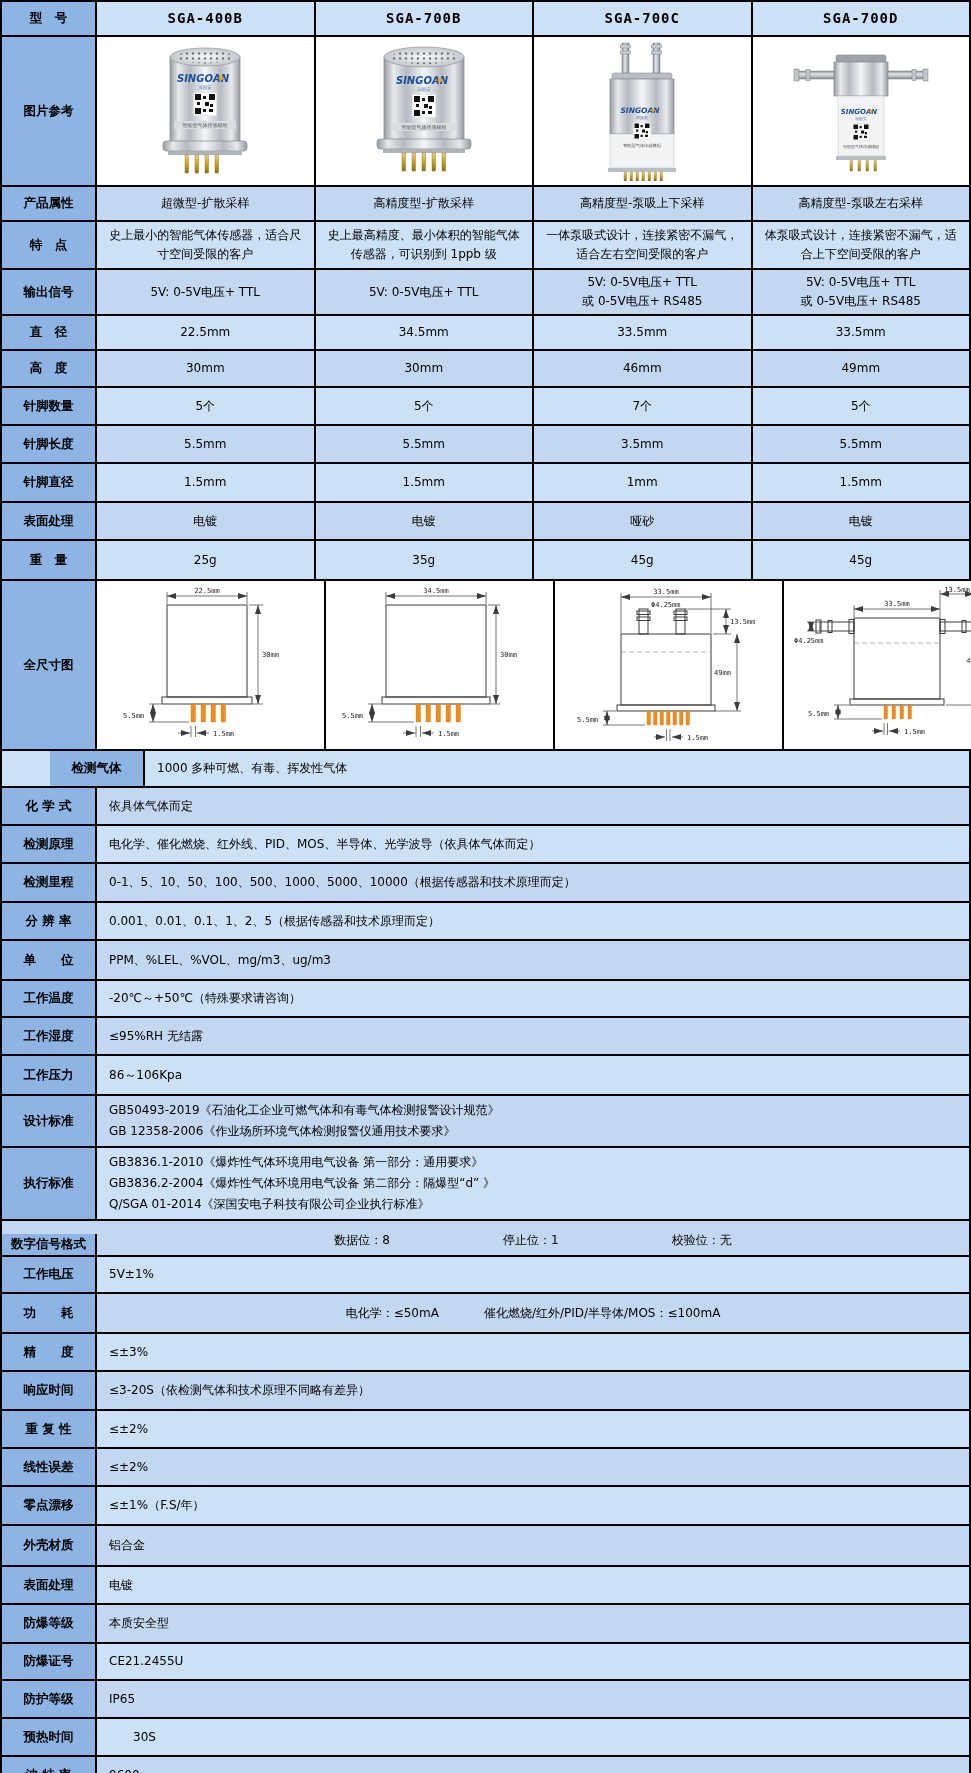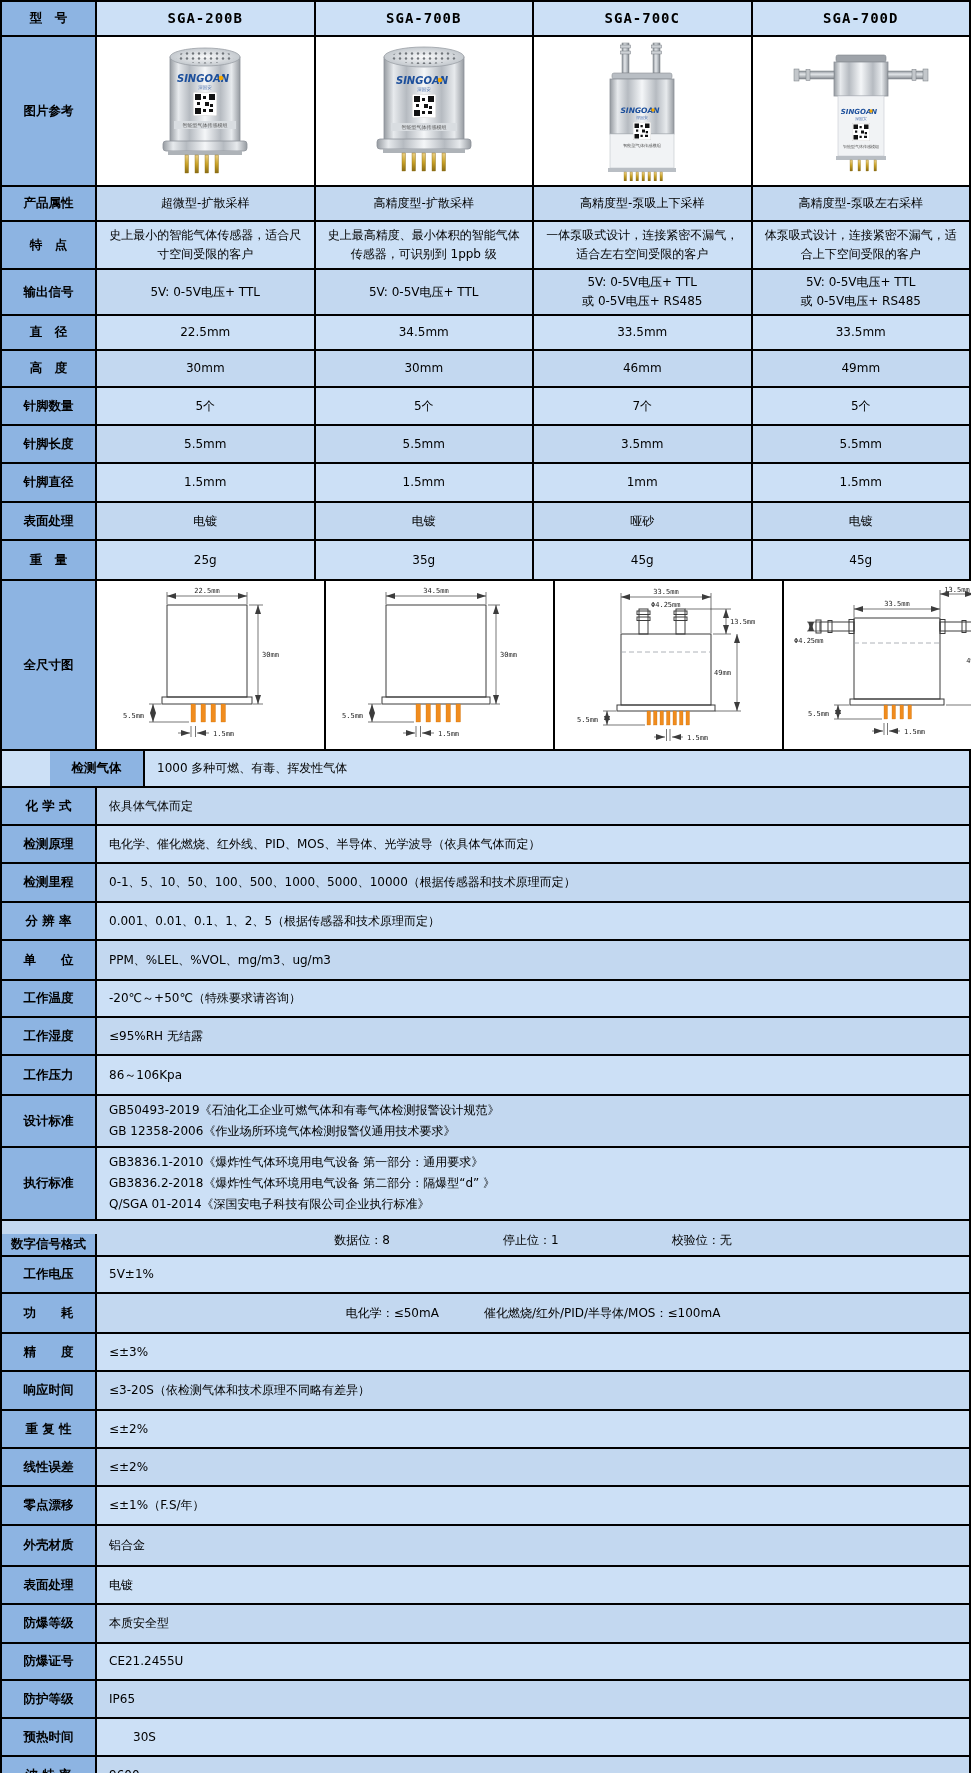--- a/index.html
+++ b/index.html
@@ -82,21 +82,21 @@
     <marker id="ah" viewBox="0 0 9 6" refX="9" refY="3" markerWidth="9" markerHeight="6" markerUnits="userSpaceOnUse" orient="auto-start-reverse">
       <path d="M0 0 L9 3 L0 6 z" fill="#3c3c3c"></path>
     </marker>
   </defs>
 </svg>
 
 <div class="table">
 
   <div class="row bg-b" style="min-height:35px">
     <div class="lbl">型　号</div>
-    <div class="cell model">SGA-200B</div>
+    <div class="cell model">SGA-400B</div>
     <div class="cell model">SGA-700B</div>
     <div class="cell model">SGA-700C</div>
     <div class="cell model">SGA-700D</div>
   </div>
 
   <div class="row" style="min-height:150px">
     <div class="lbl">图片参考</div>
 
     <div class="cell white">
       <svg class="photo" width="150" height="140" viewBox="0 0 150 140">
@@ -505,21 +505,21 @@
         <div class="lbl">设计标准</div>
         <div class="fullcell">
           <div>GB50493-2019《石油化工企业可燃气体和有毒气体检测报警设计规范》</div>
           <div>GB 12358-2006《作业场所环境气体检测报警仪通用技术要求》</div>
         </div>
       </div>
       <div class="row bg-b" style="min-height: 62px;">
         <div class="lbl">执行标准</div>
         <div class="fullcell">
           <div>GB3836.1-2010《爆炸性气体环境用电气设备 第一部分：通用要求》</div>
-          <div>GB3836.2-2018《爆炸性气体环境用电气设备 第二部分：隔爆型“d” 》</div>
+          <div>GB3836.2-2004《爆炸性气体环境用电气设备 第二部分：隔爆型“d” 》</div>
           <div>Q/SGA 01-2014《深国安电子科技有限公司企业执行标准》</div>
         </div>
       </div>
       <div class="row bg-a" style="min-height: 36px; align-items: flex-end;">
         <div class="lbl">数字信号格式</div>
         <div class="fullcell segrow" style="gap: 113px;">
           <span>数据位：8</span>
           <span>停止位：1</span>
           <span>校验位：无</span>
         </div>

